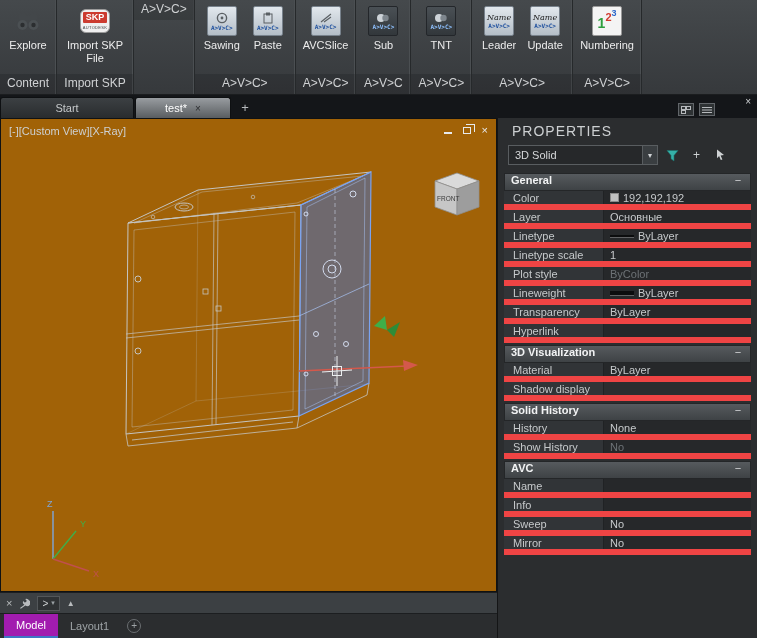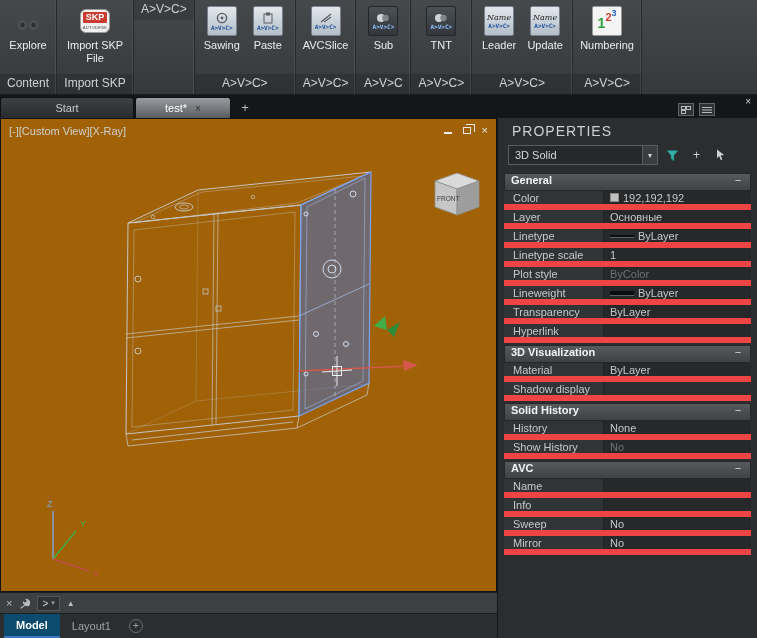--- a/index.html
+++ b/index.html
@@ -58,21 +58,21 @@
   .cmdbar{height:22px;background:#3c4043;border-top:1px solid #1c1e20;border-bottom:1px solid #1c1e20;display:flex;align-items:center;padding:0 6px;gap:7px}
   .cmd-ic{color:#b9bcbe;font-size:11px;cursor:pointer;display:flex;align-items:center}
   .cmd-prompt{display:flex;align-items:center;gap:3px;background:#2f3234;border:1px solid #53575a;padding:1px 4px;font-size:10px;color:#cfd2d4;cursor:pointer}
   .cmd-caret{font-size:7px;color:#9aa0a4}
   .cmd-input{flex:1;font-family:"DejaVu Sans Mono",monospace;font-style:italic;font-size:11px;color:#9aa0a4;cursor:text}
   .cmd-scroll{color:#b9bcbe;font-size:8px;cursor:pointer}
 
   
   .mtabs{height:24px;background:#2b2d2f;display:flex;align-items:stretch;padding-left:4px}
   .mtab{font-size:11px;color:#9ea3a6;padding:0 12px;display:flex;align-items:center;cursor:pointer}
-  .mtab.active{color:#fff;font-weight:bold;background:#0c4a6e;border-bottom:2px solid #3f76c4}
+  .mtab.active{color:#fff;font-weight:normal;background:#a21caf;border-bottom:2px solid #3f76c4}
   .mtab-add{width:14px;height:14px;margin:5px 0 0 6px;border:1px solid #6a6e71;border-radius:50%;color:#9ea3a6;font-size:10px;line-height:12px;text-align:center;cursor:pointer}
 
   
   .props{width:260px;background:#2b2d2f;border-left:1px solid #141516;display:flex;flex-direction:column}
   .props-title{height:26px;line-height:26px;padding-left:14px;font-size:14px;letter-spacing:1px;color:#cdd0d2;cursor:pointer}
   .props-top{display:flex;align-items:center;gap:5px;padding:1px 8px 6px 10px}
   .obj-select{width:150px;height:20px;background:#26282a;border:1px solid #595d60;display:flex;align-items:center;justify-content:space-between;font-size:11px;color:#d6d8da;padding-left:6px;cursor:pointer}
   .obj-arrow{width:15px;height:100%;background:#3a3e41;border-left:1px solid #595d60;display:flex;align-items:center;justify-content:center;font-size:8px;color:#cfd2d4;cursor:pointer}
   .ptool{width:19px;height:19px;display:flex;align-items:center;justify-content:center;color:#cfd2d4;border:1px solid transparent;cursor:pointer;font-size:12px}
   .sections{flex:1;padding:0 6px;overflow:hidden}

